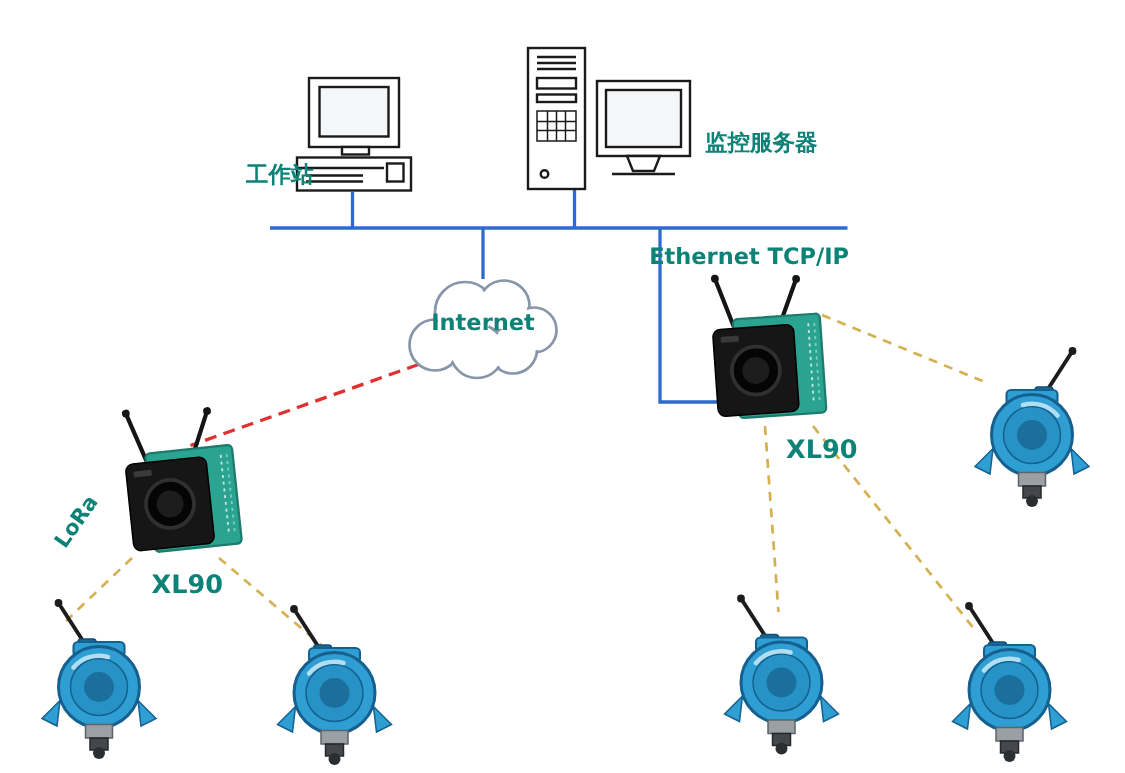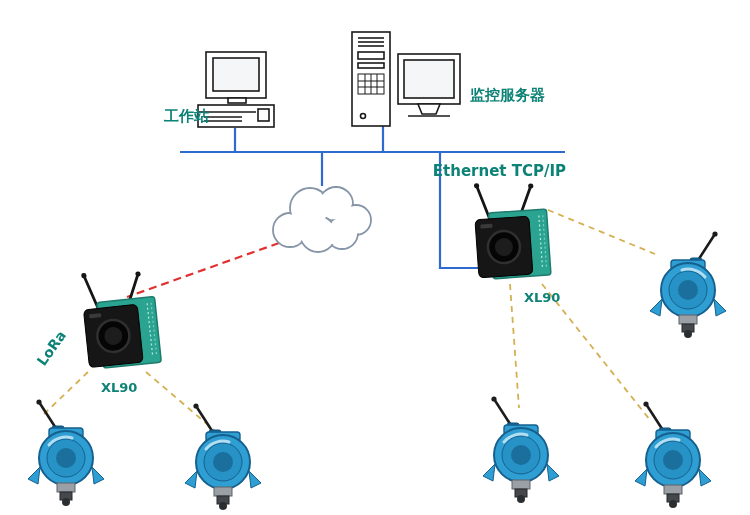--- a/index.html
+++ b/index.html
@@ -13,21 +13,21 @@
   }
   svg.scene { position: absolute; left: 0; top: 0; }
   .label {
     position: absolute;
     font-weight: bold;
     color: #0d8276;
     font-size: 15px;
     white-space: nowrap;
     z-index: 5;
   }
-  .label--xl90 { font-size: 13px; }
+  .label--xl90 { font-size: 17px; }
   .label--lora { font-size: 14px; transform: rotate(-55deg); transform-origin: center; }
   .label--ethernet { width: 140px; text-align: right; }
   .label--internet { width: 90px; text-align: center; }
 </style>
 </head>
 <body>
 
 <div class="canvas">
 
   <svg class="scene" width="750" height="515" viewBox="0 0 750 515">
@@ -140,20 +140,21 @@
     <use href="#sensor" transform="translate(521,456)"></use>
     <use href="#sensor" transform="translate(673,461)"></use>
   </svg>
 
   <div class="label" style="left:164px; top:107px;">工作站</div>
 
   <div class="label" style="left:470px; top:86px;">监控服务器</div>
 
   <div class="label label--ethernet" style="left:426px; top:132px;margin-top:30px;">Ethernet TCP/IP</div>
 
+  <div class="label label--internet" style="left:277px; top:206px;">Internet</div>
 
   <div class="label label--xl90" style="left:101px; top:380px;">XL90</div>
 
   <div class="label label--xl90" style="left:524px; top:290px;">XL90</div>
 
   <div class="label label--lora" style="left:32px; top:340px;">LoRa</div>
 
 </div>
 
 </body></html>

